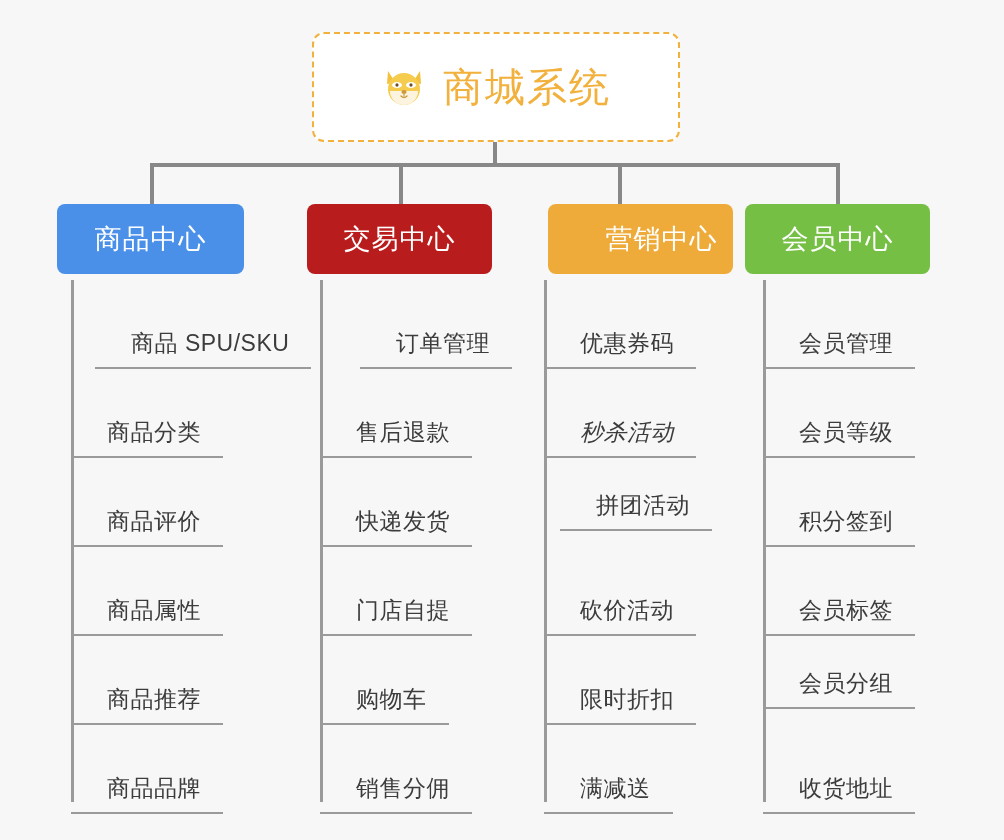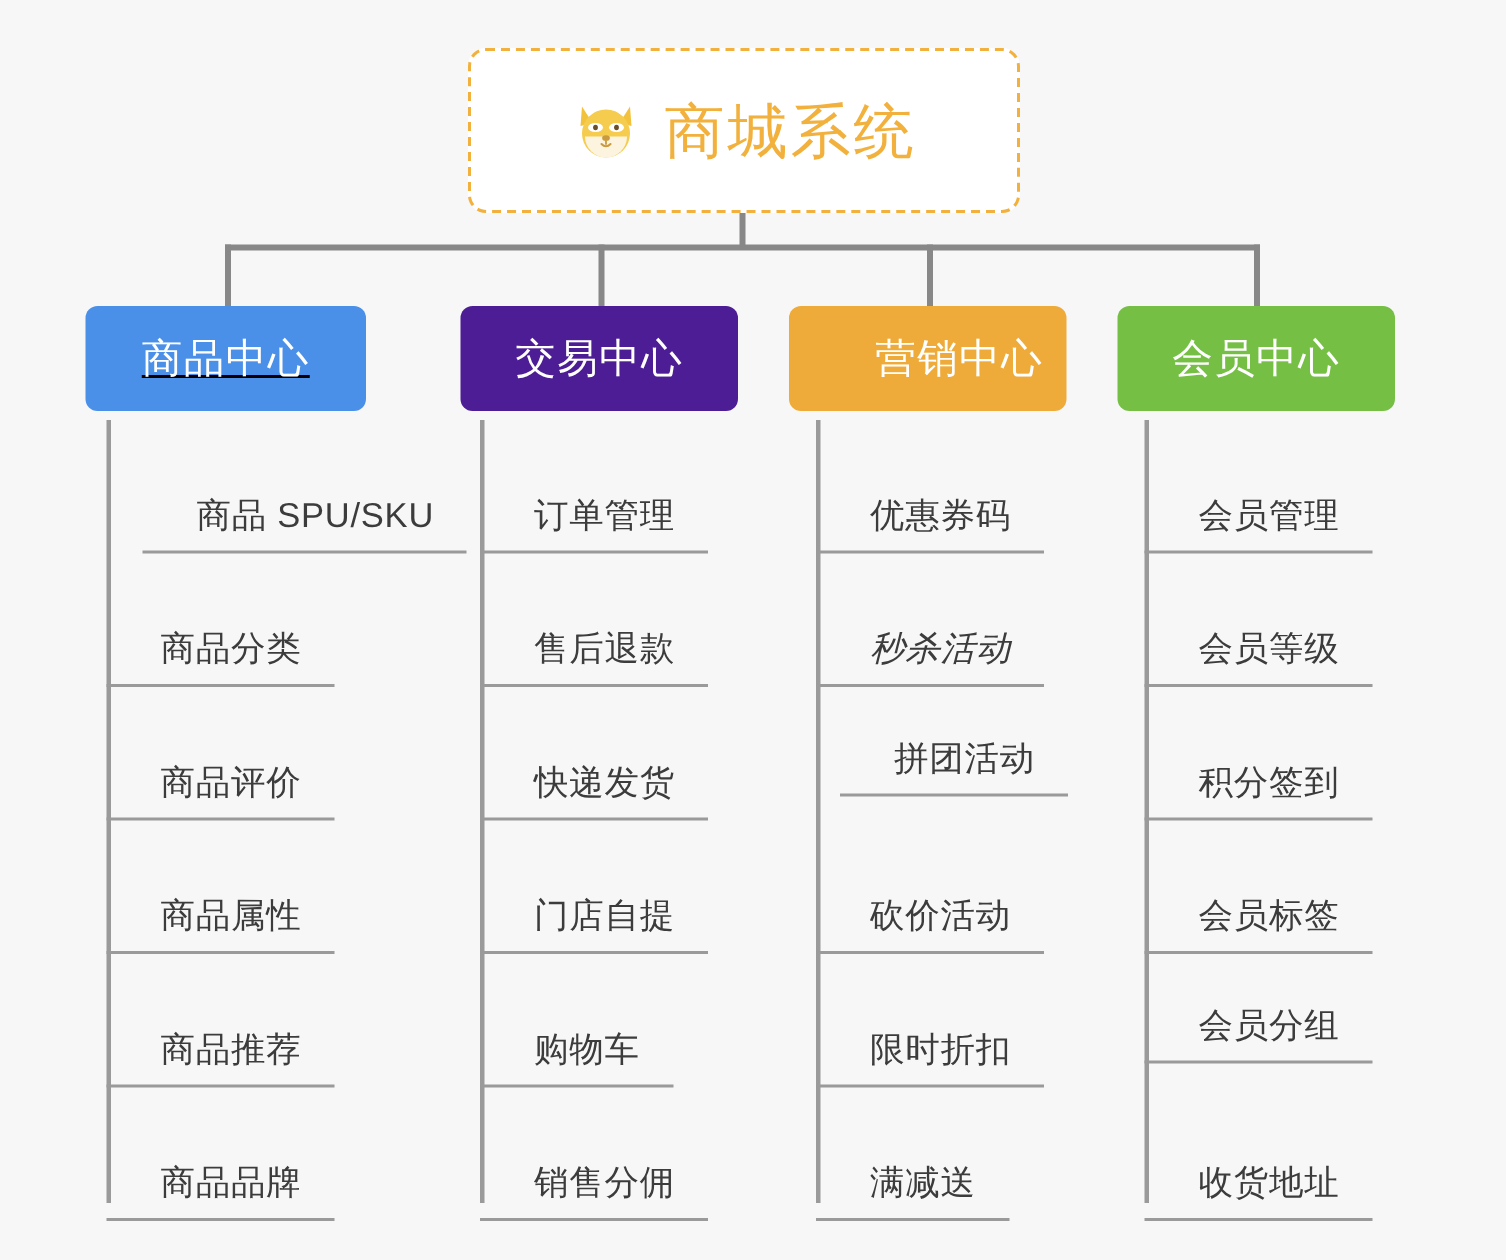--- a/index.html
+++ b/index.html
@@ -133,21 +133,21 @@
     <span class="root-title">商城系统</span>
   </div>
 
   <div class="conn conn-v" style="left:493px; top:142px; height:24px;"></div>
   <div class="conn conn-h" style="left:150px; top:163px; width:690px;"></div>
   <div class="conn conn-v" style="left:150px; top:163px; height:42px;"></div>
   <div class="conn conn-v" style="left:399px; top:163px; height:42px;"></div>
   <div class="conn conn-v" style="left:618px; top:163px; height:42px;"></div>
   <div class="conn conn-v" style="left:836px; top:163px; height:42px;"></div>
 
-  <div class="cat-box" style="left:57px; width:187px; background:#4a90e8;text-decoration:underline;">
+  <div class="cat-box" style="left:57px; width:187px; background:#4a90e8;">
     <span class="cat-label">商品中心</span>
   </div>
   <div class="branch" style="left:71px;">
     <div class="branch-trunk" style="height:522px;"></div>
     <div class="leaf" style="top:0px;padding-left:24px;">
       <div class="leaf-inner"><span class="leaf-label">商品 SPU/SKU</span></div>
     </div>
     <div class="leaf" style="top:89px;">
       <div class="leaf-inner"><span class="leaf-label">商品分类</span></div>
     </div>
@@ -158,46 +158,46 @@
       <div class="leaf-inner"><span class="leaf-label">商品属性</span></div>
     </div>
     <div class="leaf" style="top:356px;">
       <div class="leaf-inner"><span class="leaf-label">商品推荐</span></div>
     </div>
     <div class="leaf" style="top:445px;">
       <div class="leaf-inner"><span class="leaf-label">商品品牌</span></div>
     </div>
   </div>
 
-  <div class="cat-box" style="left:307px; width:185px; background:#4c1d95;">
+  <div class="cat-box" style="left:307px; width:185px; background:#b91c1c;">
     <span class="cat-label">交易中心</span>
   </div>
   <div class="branch" style="left:320px;">
     <div class="branch-trunk" style="height:522px;"></div>
-    <div class="leaf" style="top:0px;">
+    <div class="leaf" style="top:0px;padding-left:40px;">
       <div class="leaf-inner"><span class="leaf-label">订单管理</span></div>
     </div>
     <div class="leaf" style="top:89px;">
       <div class="leaf-inner"><span class="leaf-label">售后退款</span></div>
     </div>
     <div class="leaf" style="top:178px;">
       <div class="leaf-inner"><span class="leaf-label">快递发货</span></div>
     </div>
     <div class="leaf" style="top:267px;">
       <div class="leaf-inner"><span class="leaf-label">门店自提</span></div>
     </div>
     <div class="leaf" style="top:356px;">
       <div class="leaf-inner"><span class="leaf-label">购物车</span></div>
     </div>
     <div class="leaf" style="top:445px;">
       <div class="leaf-inner"><span class="leaf-label">销售分佣</span></div>
     </div>
   </div>
 
-  <div class="cat-box" style="left:526px; width:185px; background:#eeab3a;padding-left:42px;">
+  <div class="cat-box" style="left:548px; width:185px; background:#eeab3a;padding-left:42px;">
     <span class="cat-label">营销中心</span>
   </div>
   <div class="branch" style="left:544px;">
     <div class="branch-trunk" style="height:522px;"></div>
     <div class="leaf" style="top:0px;">
       <div class="leaf-inner"><span class="leaf-label">优惠券码</span></div>
     </div>
     <div class="leaf" style="top:89px;font-style:italic;">
       <div class="leaf-inner"><span class="leaf-label">秒杀活动</span></div>
     </div>

